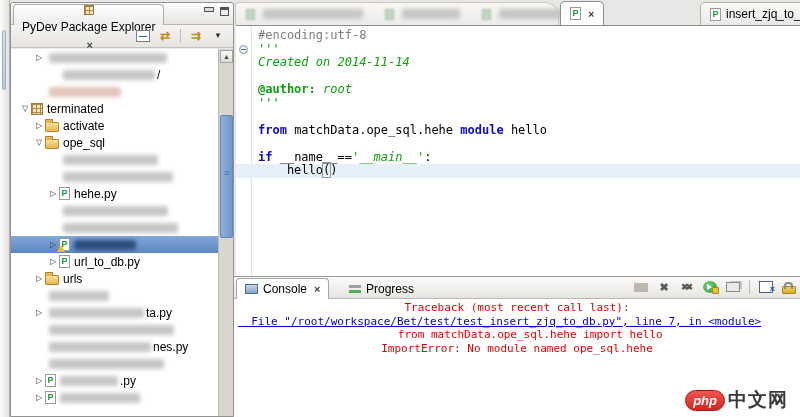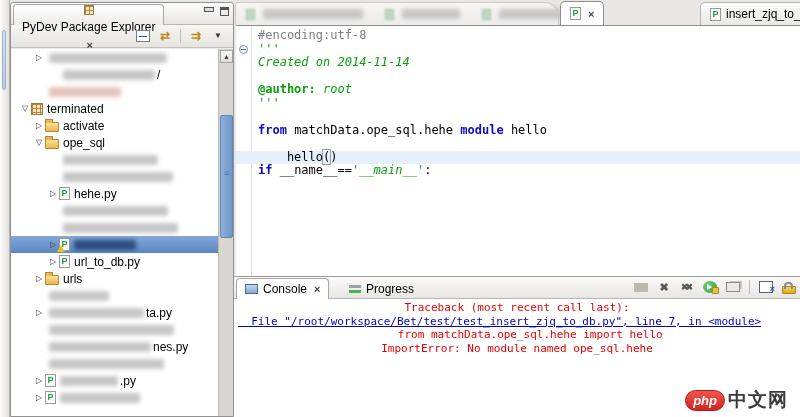--- a/index.html
+++ b/index.html
@@ -301,22 +301,22 @@
     <div class="codelines">
         <div class="codeline"><span class="tk-c">#encoding:utf-8</span></div>
         <div class="codeline"><span class="tk-d">'''</span></div>
         <div class="codeline"><span class="tk-d">Created on 2014-11-14</span></div>
         <div class="codeline"></div>
         <div class="codeline"><span class="tk-db">@author:</span><span class="tk-d"> root</span></div>
         <div class="codeline"><span class="tk-d">'''</span></div>
         <div class="codeline"></div>
         <div class="codeline"><span class="tk-k">from</span><span class="tk-p"> matchData.ope_sql.hehe </span><span class="tk-k">module</span><span class="tk-p"> hello</span></div>
         <div class="codeline"></div>
+        <div class="codeline"><span class="tk-k">if</span><span class="tk-p"> __name__==</span><span class="tk-d">'__main__'</span><span class="tk-p">:</span></div>
         <div class="codeline hl"><span class="tk-p">    hello</span><span class="tk-pb">(</span><span class="tk-p">)</span></div>
-        <div class="codeline"><span class="tk-k">if</span><span class="tk-p"> __name__==</span><span class="tk-d">'__main__'</span><span class="tk-p">:</span></div>
       </div>
   <span class="fold-marker" style="top: 18.5px;"></span>
     </div>
 
   <div class="console">
     <div class="con-tabbar">
       <div class="con-tab active">
         <span class="i-console-tab"></span>
         <span>Console</span>
         <span class="closex">×</span>

